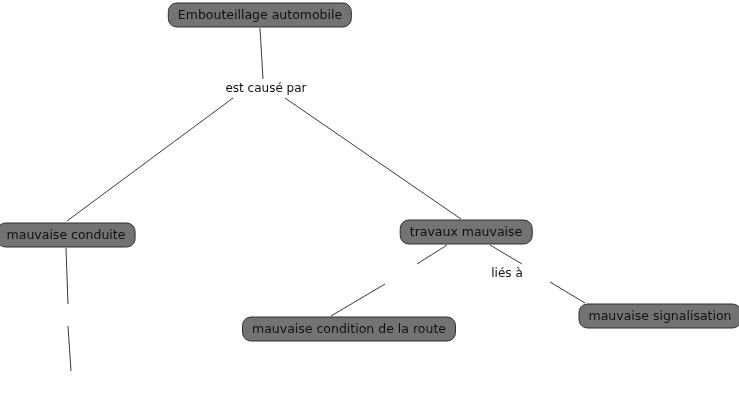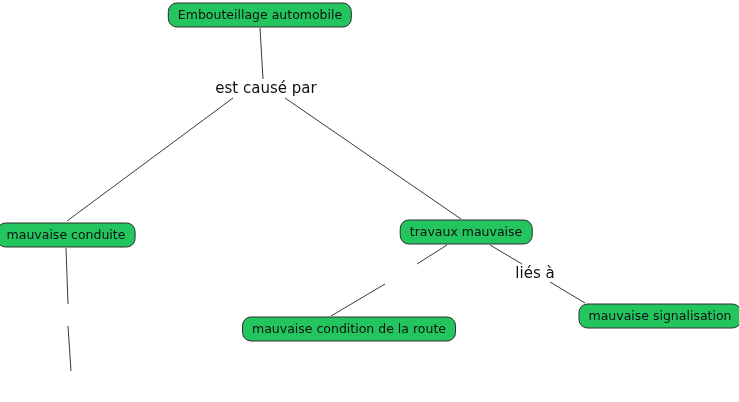--- a/index.html
+++ b/index.html
@@ -18,34 +18,34 @@
   #lines {
     position: absolute;
     left: 0;
     top: 0;
     width: 739px;
     height: 402px;
   }
   .node {
     position: absolute;
     transform: translate(-50%, -50%);
-    background: #22c55e;
+    background: #737373;
     border: 1.5px solid #2e2e2e;
     border-radius: 9px;
     padding: 3px 9px 4px 9px;
     font-size: 12.5px;
     line-height: 16px;
     color: #111111;
     white-space: nowrap;
     text-align: center;
   }
   .link-label {
     position: absolute;
     transform: translate(-50%, -50%);
-    font-size: 15px;
+    font-size: 12px;
     line-height: 15px;
     color: #111111;
     white-space: nowrap;
     background: #ffffff;
     padding: 0 2px;
   }
   line {
     stroke: #3a3a3a;
     stroke-width: 1;
   }
@@ -73,17 +73,17 @@
 
   <div class="node" style="left:66px; top:235px;">mauvaise conduite</div>
 
   <div class="node" style="left:466px; top:232px;">travaux mauvaise</div>
 
 
 
 
   <div class="node" style="left:349px; top:329px;">mauvaise condition de la route</div>
 
-  <div class="link-label" style="left:535px; top:273px;">liés à</div>
+  <div class="link-label" style="left:507px; top:273px;">liés à</div>
 
   <div class="node" style="left:660px; top:316px;">mauvaise signalisation</div>
 
 </div>
 
 </body></html>

